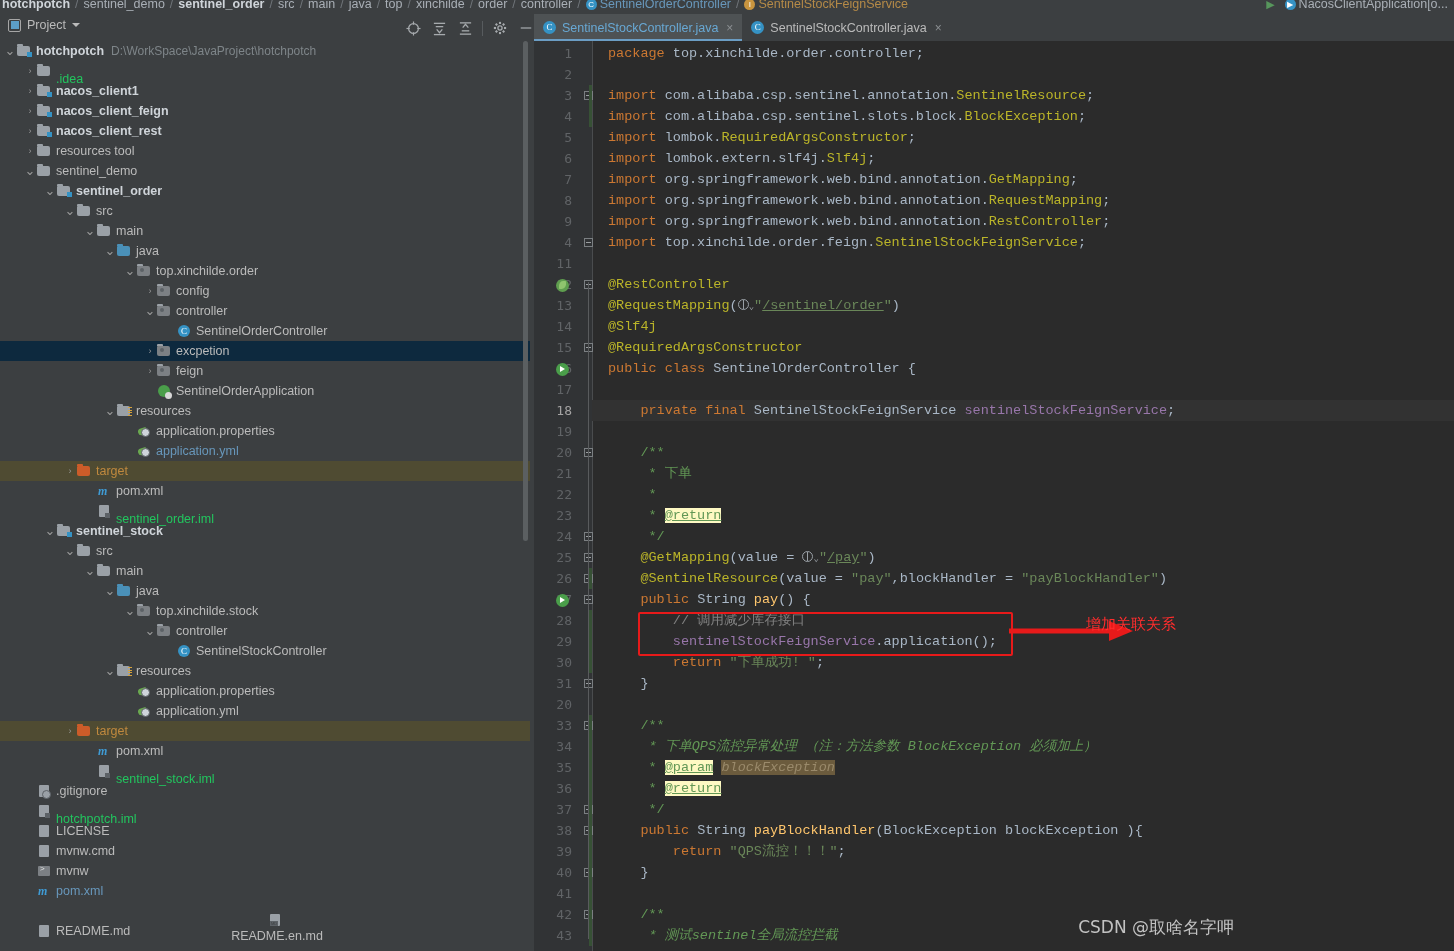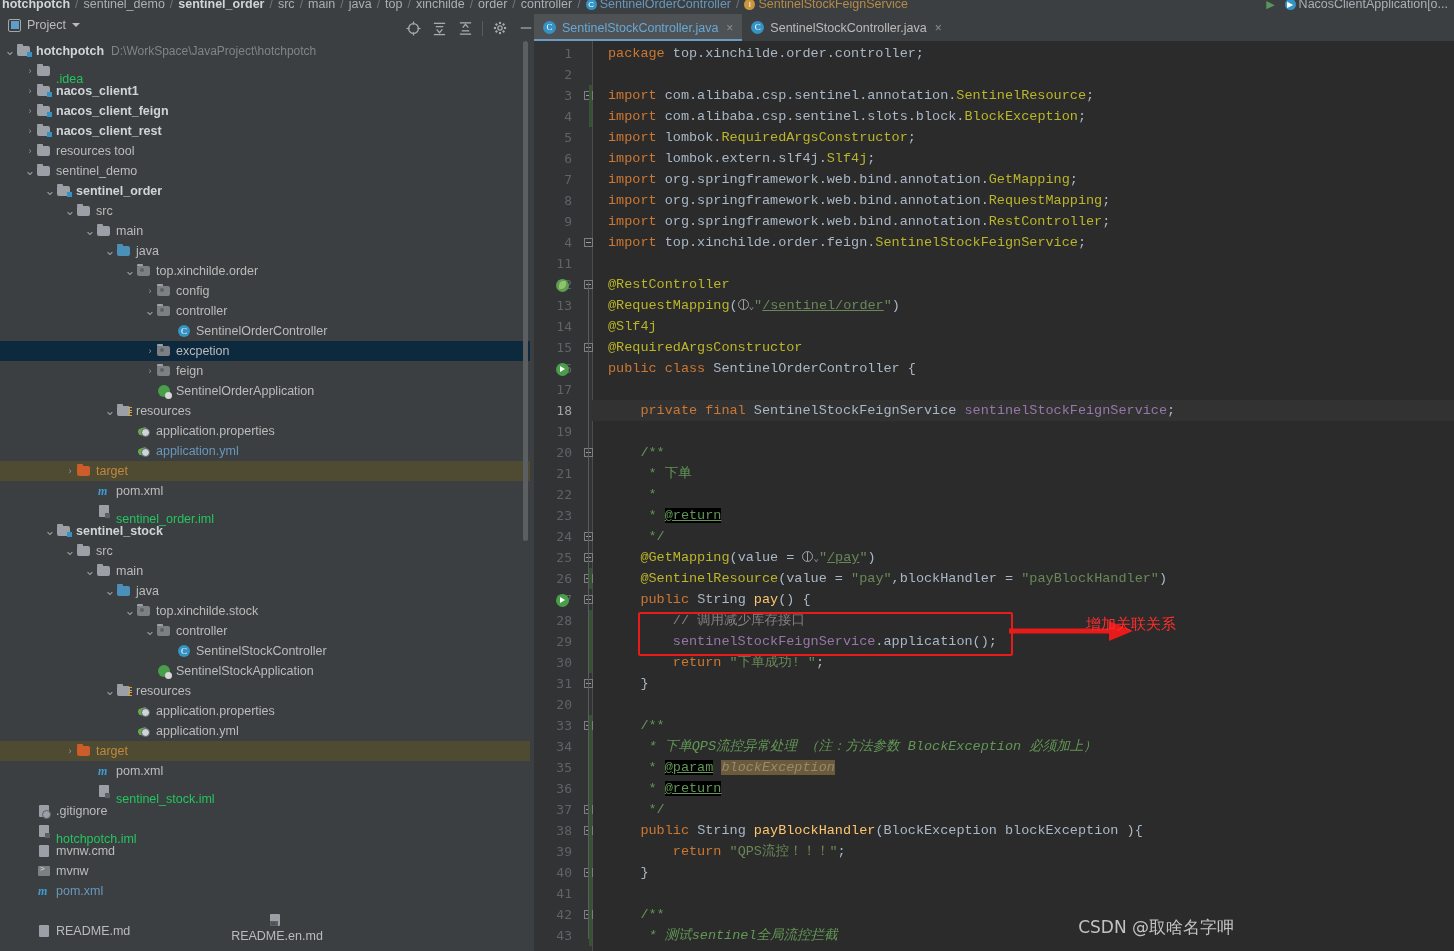--- a/index.html
+++ b/index.html
@@ -186,21 +186,21 @@
   .kw { color:#cc7832; }      
   .an { color:#bbb529; }      
   .st { color:#6a8759; }      
   .cm { color:#808080; }      
   .jd { color:#629755; }      
   .jdt{ color:#629755; font-style:italic; }
   .ty { color:#a9b7c6; }
   .fld{ color:#9876aa; }      
   .mt { color:#ffc66d; }      
   .pm { color:#a9b7c6; }
-  .tagbox{ background:#000000; color:#629755; text-decoration:underline; }
+  .tagbox{ background:#fef9c3; color:#629755; text-decoration:underline; }
   .tagbox2{ background:#6b5b3d; color:#9a8a6b; font-style:italic; }
   .urlstr{ color:#6a8759; text-decoration:underline; }
   .globe{ display:inline-block; width:11px;height:11px;border-radius:50%;
           border:1px solid #9aa0a6; position:relative; vertical-align:-1px;}
   .globe::after{content:'';position:absolute;left:4px;top:0;width:1px;height:9px;background:#9aa0a6;}
   .gcaret{ color:#9aa0a6; font-size:9px; }
 
   
   .runicon{ width:13px;height:13px;border-radius:50%;background:#4a9e4a;position:relative;
             display:inline-block; }
@@ -541,27 +541,20 @@
           </span>
           <span class="label">controller</span>
         </div>
         <div class="row" style="padding-left: 164px;">
           <span class="arrow none"></span>
           <span class="ico">
             <span class="cls">C</span>
           </span>
           <span class="label">SentinelStockController</span>
         </div>
-        <div class="row" style="padding-left: 144px;">
-          <span class="arrow none"></span>
-          <span class="ico">
-            <span class="cls run"></span>
-          </span>
-          <span class="label">SentinelStockApplication</span>
-        </div>
         <div class="row" style="padding-left: 104px;">
           <span class="arrow" style="font-size: 13px; line-height: 6px;">⌄</span>
           <span class="ico">
             <span class="fo"></span>
             <span class="res-lines">
               <i></i>
               <i></i>
               <i></i>
               <i></i>
             </span>
@@ -609,20 +602,27 @@
             <span class="gitico"></span>
           </span>
           <span class="label">.gitignore</span>
         </div>
         <div class="row" style="padding-left: 24px;">
           <span class="arrow none"></span>
           <span class="ico">
             <span class="imlico"></span>
           </span>
           <span class="label yellow">hotchpotch.iml</span>
+        </div>
+        <div class="row" style="padding-left: 24px;">
+          <span class="arrow none"></span>
+          <span class="ico">
+            <span class="doc grey"></span>
+          </span>
+          <span class="label">LICENSE</span>
         </div>
         <div class="row" style="padding-left: 24px;">
           <span class="arrow none"></span>
           <span class="ico">
             <span class="doc grey"></span>
           </span>
           <span class="label">mvnw.cmd</span>
         </div>
         <div class="row" style="padding-left: 24px;">
           <span class="arrow none"></span>

